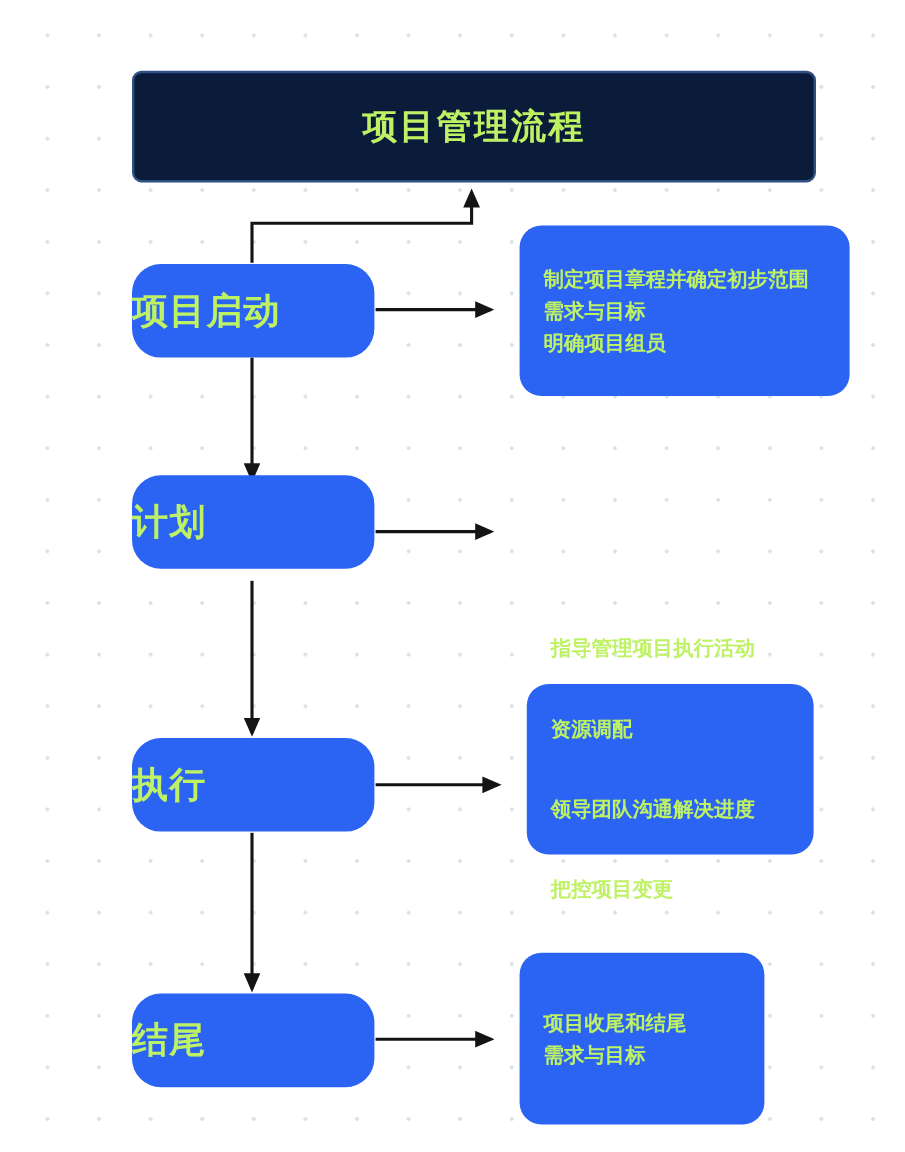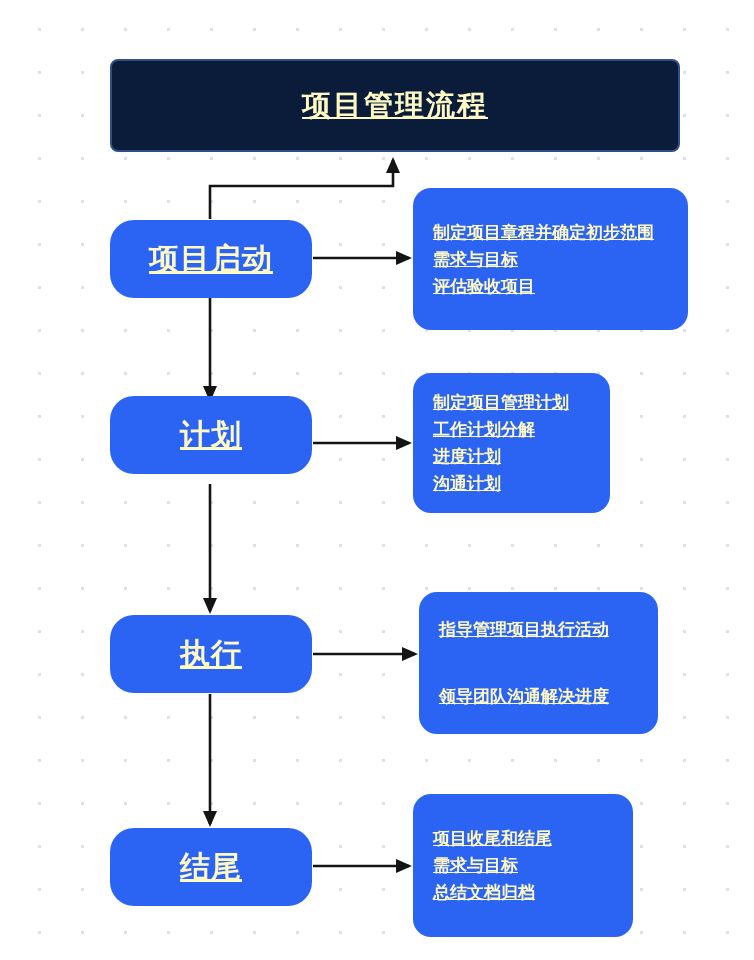--- a/index.html
+++ b/index.html
@@ -9,42 +9,42 @@
   html,body{margin:0;padding:0;}
   body{font-family:"Liberation Sans","DejaVu Sans",sans-serif;background:#fff;}
   .canvas{
     position:relative;width:754px;height:960px;overflow:hidden;background:#fff;
     background-image:radial-gradient(circle, var(--background-dot) 1.5px, transparent 1.7px);
     background-size:43px 43px;background-position:18px 8px;
   }
   .connectors{position:absolute;left:0;top:0;width:754px;height:960px;pointer-events:none;}
   .connectors path.link{fill:none;stroke:var(--arrow);stroke-width:2.6px;}
   .connectors marker path{fill:var(--arrow);stroke:none;}
-  .node{position:absolute;box-sizing:border-box;color:#fef9c3;font-weight:bold;text-decoration:underline;}
+  .node{position:absolute;box-sizing:border-box;color:#bef264;font-weight:bold;}
   .title-box{
     left:110px;top:59px;width:570px;height:93px;background:var(--navy);
     border:2px solid var(--navy-border);border-radius:8px;
     display:flex;align-items:center;justify-content:center;
     font-size:29px;letter-spacing:2px;
   }
   .stage{
     left:110px;width:202px;height:78px;background:var(--blue);border-radius:24px;
-    display:flex;align-items:center;justify-content:center;
+    display:flex;align-items:center;
     font-size:30px;letter-spacing:1px;
   }
   .stage.s1{top:220px;} .stage.s2{top:396px;} .stage.s3{top:615px;} .stage.s4{top:828px;}
   .detail{
     background:var(--blue);border-radius:18px;
     display:flex;flex-direction:column;justify-content:center;
-    padding:10px 20px;font-size:17px;line-height:27px;white-space:nowrap;
+    padding:10px 20px;font-size:17px;line-height:27px;white-space:nowrap;margin-left:20px;
   }
   .detail.d1{left:413px;top:188px;width:275px;height:142px;}
   .detail.d2{left:413px;top:373px;width:197px;height:140px;}
-  .detail.d3{left:419px;top:592px;width:239px;height:142px;gap:40px;}
-  .detail.d4{left:413px;top:794px;width:220px;height:143px;}
+  .detail.d3{left:419px;top:570px;width:239px;height:142px;gap:40px;}
+  .detail.d4{left:413px;top:794px;width:204px;height:143px;}
   .dline{display:block;}
 </style>
 </head>
 <body>
 
 <div class="canvas">
 
   <svg class="connectors" viewBox="0 0 754 960" xmlns="http://www.w3.org/2000/svg">
     <defs>
       <marker id="ah" markerUnits="userSpaceOnUse" markerWidth="16" markerHeight="14" refX="13" refY="7" orient="auto">
@@ -74,34 +74,29 @@
   <div class="node stage s3">
     <span>执行</span>
   </div>
   <div class="node stage s4">
     <span>结尾</span>
   </div>
 
   <div class="node detail d1">
     <span class="dline">制定项目章程并确定初步范围</span>
     <span class="dline">需求与目标</span>
-    <span class="dline">评估验收项目</span>
+    <span class="dline">明确项目组员</span>
   </div>
 
-  <div class="node detail d2">
-    <span class="dline">制定项目管理计划</span>
-    <span class="dline">工作计划分解</span>
-    <span class="dline">进度计划</span>
-    <span class="dline">沟通计划</span>
-  </div>
 
   <div class="node detail d3">
     <span class="dline">指导管理项目执行活动</span>
+    <span class="dline">资源调配</span>
     <span class="dline">领导团队沟通解决进度</span>
+    <span class="dline">把控项目变更</span>
   </div>
 
   <div class="node detail d4">
     <span class="dline">项目收尾和结尾</span>
     <span class="dline">需求与目标</span>
-    <span class="dline">总结文档归档</span>
   </div>
 
 </div>
 
 </body></html>

